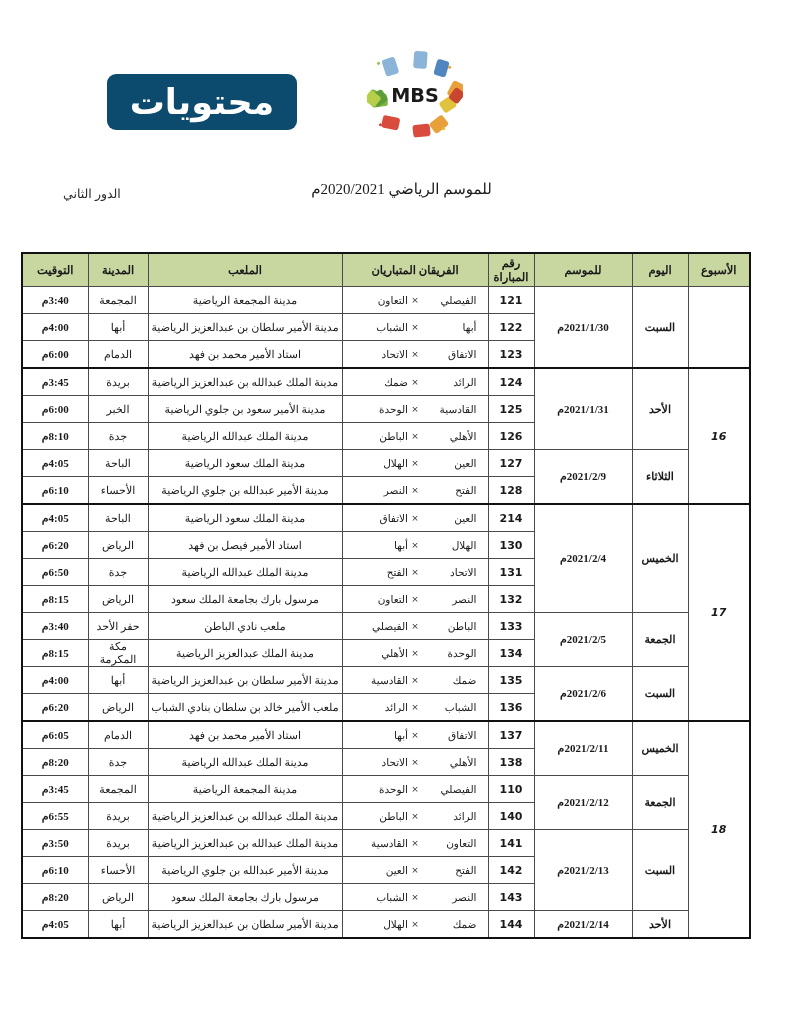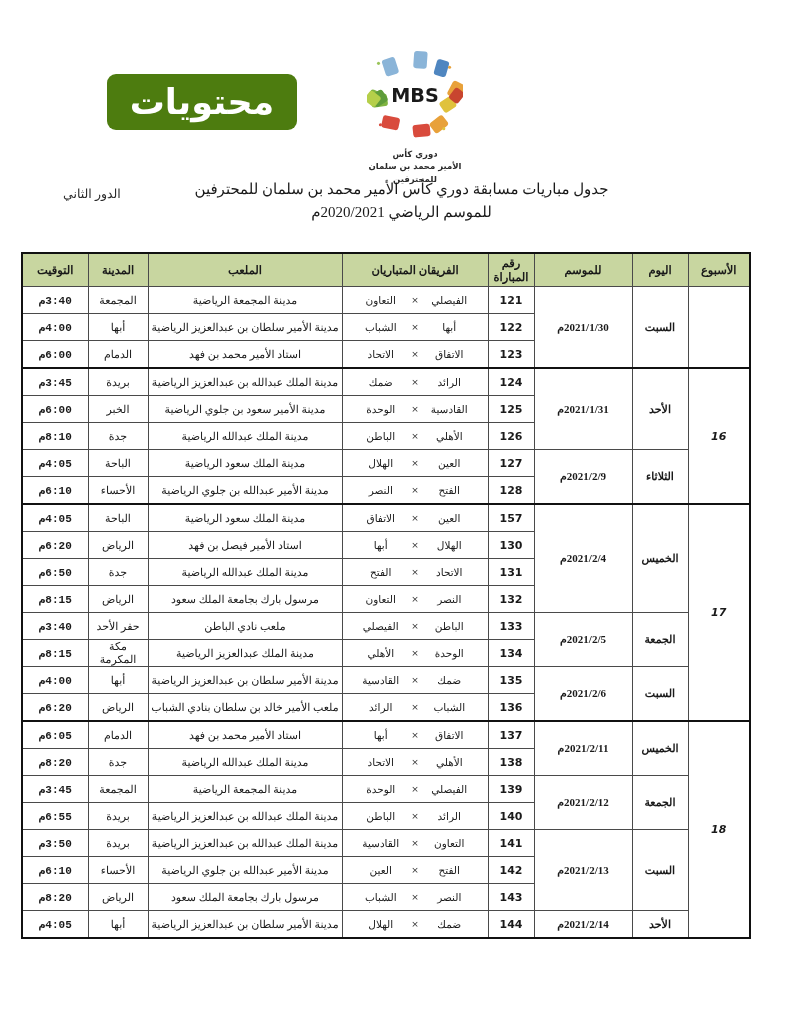--- a/index.html
+++ b/index.html
@@ -14,21 +14,21 @@
 
   
   .header{
     position:relative;
     height:178px;
   }
   .logo-mohtawiyat{
     position:absolute;
     left:107px; top:74px;
     width:190px; height:56px;
-    background:#4d7c0f;
+    background:#0c4a6e;
     border-radius:9px;
     display:flex;align-items:center;justify-content:center;
   }
   .logo-mohtawiyat span{
     color:#ffffff;
     font-family:"DejaVu Sans","Liberation Sans",sans-serif;
     font-size:35px;
     font-weight:bold;
     letter-spacing:0px;
     line-height:1;
@@ -136,36 +136,36 @@
     font-family:Liberation Serif, serif;
   }
   td.no-cell{
     font-weight:bold;
     font-size:12px;
     font-family:"DejaVu Sans","Liberation Sans",sans-serif;
   }
   td.time-cell{
     font-weight:bold;
     font-size:12px;
-    font-family:Liberation Mono, monospace;
+    font-family:Liberation Serif, serif;
   }
   td.city-cell{font-size:10.5px;}
   td.stadium-cell{font-size:10.5px;}
 
   tr.match-row td{height:26px;}
 
   
   .teams{
     display:flex;
     align-items:center;
     justify-content:space-between;
     padding:0 9px;
     font-size:10.5px;
   }
-  .teams .t{flex:1;text-align:center;white-space:nowrap;}
+  .teams .t{flex:1;text-align:right;white-space:nowrap;}
   .teams .x{
     width:14px;text-align:center;
     font-family:"DejaVu Sans","Liberation Sans",sans-serif;
     font-size:9px;color:#333;
   }
   
   tr.group-start td{border-top:2px solid #111;}
 </style>
 </head>
 <body>
@@ -212,31 +212,25 @@
             <rect x="20" y="28" width="14" height="12" rx="3" transform="rotate(-52)"></rect>
           </g>
           <circle cx="-38" cy="-34" r="1.6" fill="#9ac45a"></circle>
           <circle cx="36" cy="-30" r="1.6" fill="#e8a13a"></circle>
           <circle cx="-36" cy="30" r="1.6" fill="#d94b3d"></circle>
           <circle cx="30" cy="34" r="1.6" fill="#e0c23c"></circle>
           <text x="0" y="6" text-anchor="middle" font-family="DejaVu Sans, Liberation Sans, sans-serif" font-size="20" font-weight="bold" fill="#1a1a1a">MBS</text>
         </g>
       </svg>
     </div>
-    <div class="mbs-caption">
-      <div>دوري كأس</div>
-      <div>الأمير محمد بن سلمان</div>
-      <div>للمحترفين</div>
-    </div>
   </div>
 </div>
 
 <div class="title-wrap">
   <div class="doc-title">
-    <div>جدول مباريات مسابقة دوري كأس الأمير محمد بن سلمان للمحترفين</div>
     <div>للموسم الرياضي 2020/2021م</div>
   </div>
   <div class="round-label">الدور الثاني</div>
 </div>
 
 <div class="table-wrap">
   <table class="sched">
     <colgroup>
       <col class="c-week">
         <col class="c-day">
@@ -369,21 +363,21 @@
             </div>
           </td>
           <td class="stadium-cell">مدينة الأمير عبدالله بن جلوي الرياضية</td>
           <td class="city-cell">الأحساء</td>
           <td class="time-cell">6:10م</td>
         </tr>
         <tr class="match-row group-start">
           <td class="week-cell" rowspan="8">17</td>
           <td class="day-cell" rowspan="4">الخميس</td>
           <td class="date-cell" rowspan="4">2021/2/4م</td>
-          <td class="no-cell">157</td>
+          <td class="no-cell">214</td>
           <td>
             <div class="teams">
               <span class="t">العين</span>
               <span class="x">×</span>
               <span class="t">الاتفاق</span>
             </div>
           </td>
           <td class="stadium-cell">مدينة الملك سعود الرياضية</td>
           <td class="city-cell">الباحة</td>
           <td class="time-cell">4:05م</td>
@@ -508,21 +502,21 @@
               <span class="t">الاتحاد</span>
             </div>
           </td>
           <td class="stadium-cell">مدينة الملك عبدالله الرياضية</td>
           <td class="city-cell">جدة</td>
           <td class="time-cell">8:20م</td>
         </tr>
         <tr class="match-row">
           <td class="day-cell" rowspan="2">الجمعة</td>
           <td class="date-cell" rowspan="2">2021/2/12م</td>
-          <td class="no-cell">139</td>
+          <td class="no-cell">110</td>
           <td>
             <div class="teams">
               <span class="t">الفيصلي</span>
               <span class="x">×</span>
               <span class="t">الوحدة</span>
             </div>
           </td>
           <td class="stadium-cell">مدينة المجمعة الرياضية</td>
           <td class="city-cell">المجمعة</td>
           <td class="time-cell">3:45م</td>

